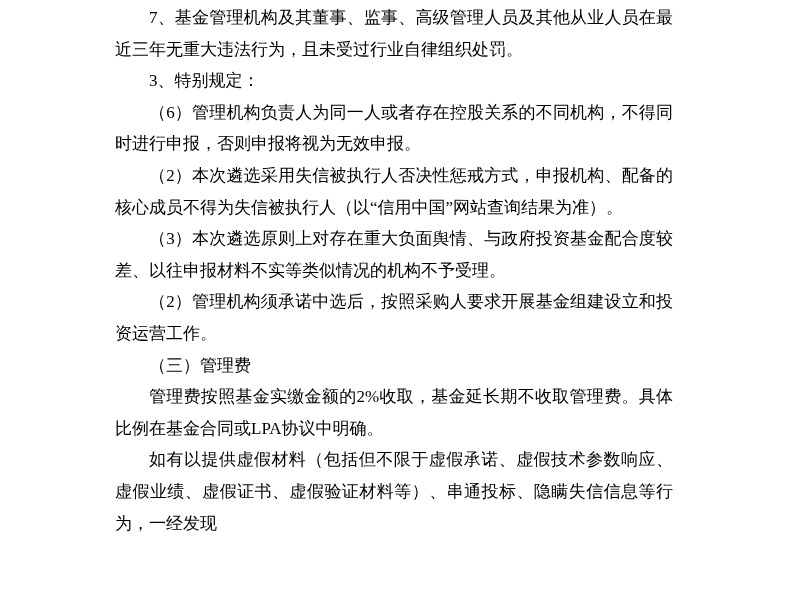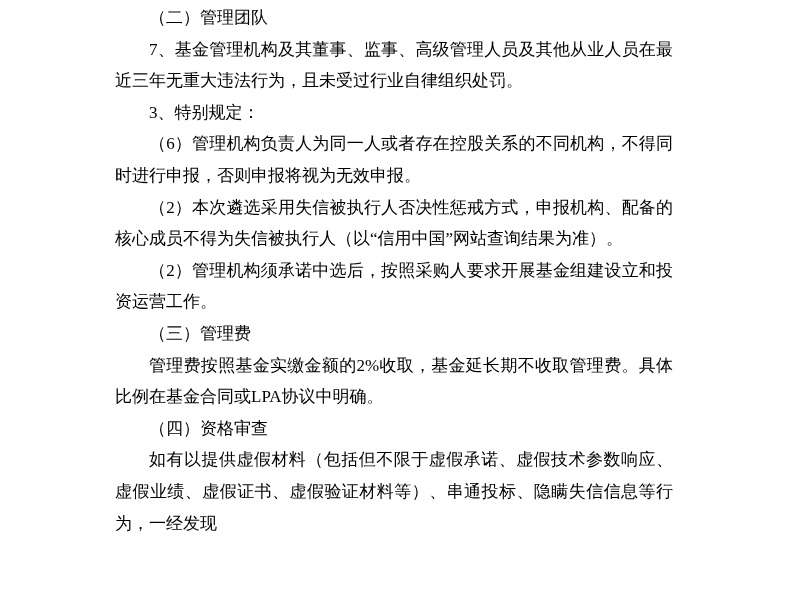--- a/index.html
+++ b/index.html
@@ -25,23 +25,22 @@
     margin: 0;
     padding: 0;
     text-indent: 2em;
     word-break: break-all;
   }
 </style>
 </head>
 <body>
 
 <div class="doc-page" style="background: rgb(255, 255, 255); color: rgb(0, 0, 0);">
-  <p>（二）管理团队</p>
   <p>7、基金管理机构及其董事、监事、高级管理人员及其他从业人员在最近三年无重大违法行为，且未受过行业自律组织处罚。</p>
   <p>3、特别规定：</p>
   <p>（6）管理机构负责人为同一人或者存在控股关系的不同机构，不得同时进行申报，否则申报将视为无效申报。</p>
   <p>（2）本次遴选采用失信被执行人否决性惩戒方式，申报机构、配备的核心成员不得为失信被执行人（以“信用中国”网站查询结果为准）。</p>
+  <p>（3）本次遴选原则上对存在重大负面舆情、与政府投资基金配合度较差、以往申报材料不实等类似情况的机构不予受理。</p>
   <p>（2）管理机构须承诺中选后，按照采购人要求开展基金组建设立和投资运营工作。</p>
   <p>（三）管理费</p>
   <p>管理费按照基金实缴金额的2%收取，基金延长期不收取管理费。具体比例在基金合同或LPA协议中明确。</p>
-  <p>（四）资格审查</p>
   <p>如有以提供虚假材料（包括但不限于虚假承诺、虚假技术参数响应、虚假业绩、虚假证书、虚假验证材料等）、串通投标、隐瞒失信信息等行为，一经发现</p>
 </div>
 
 </body></html>

